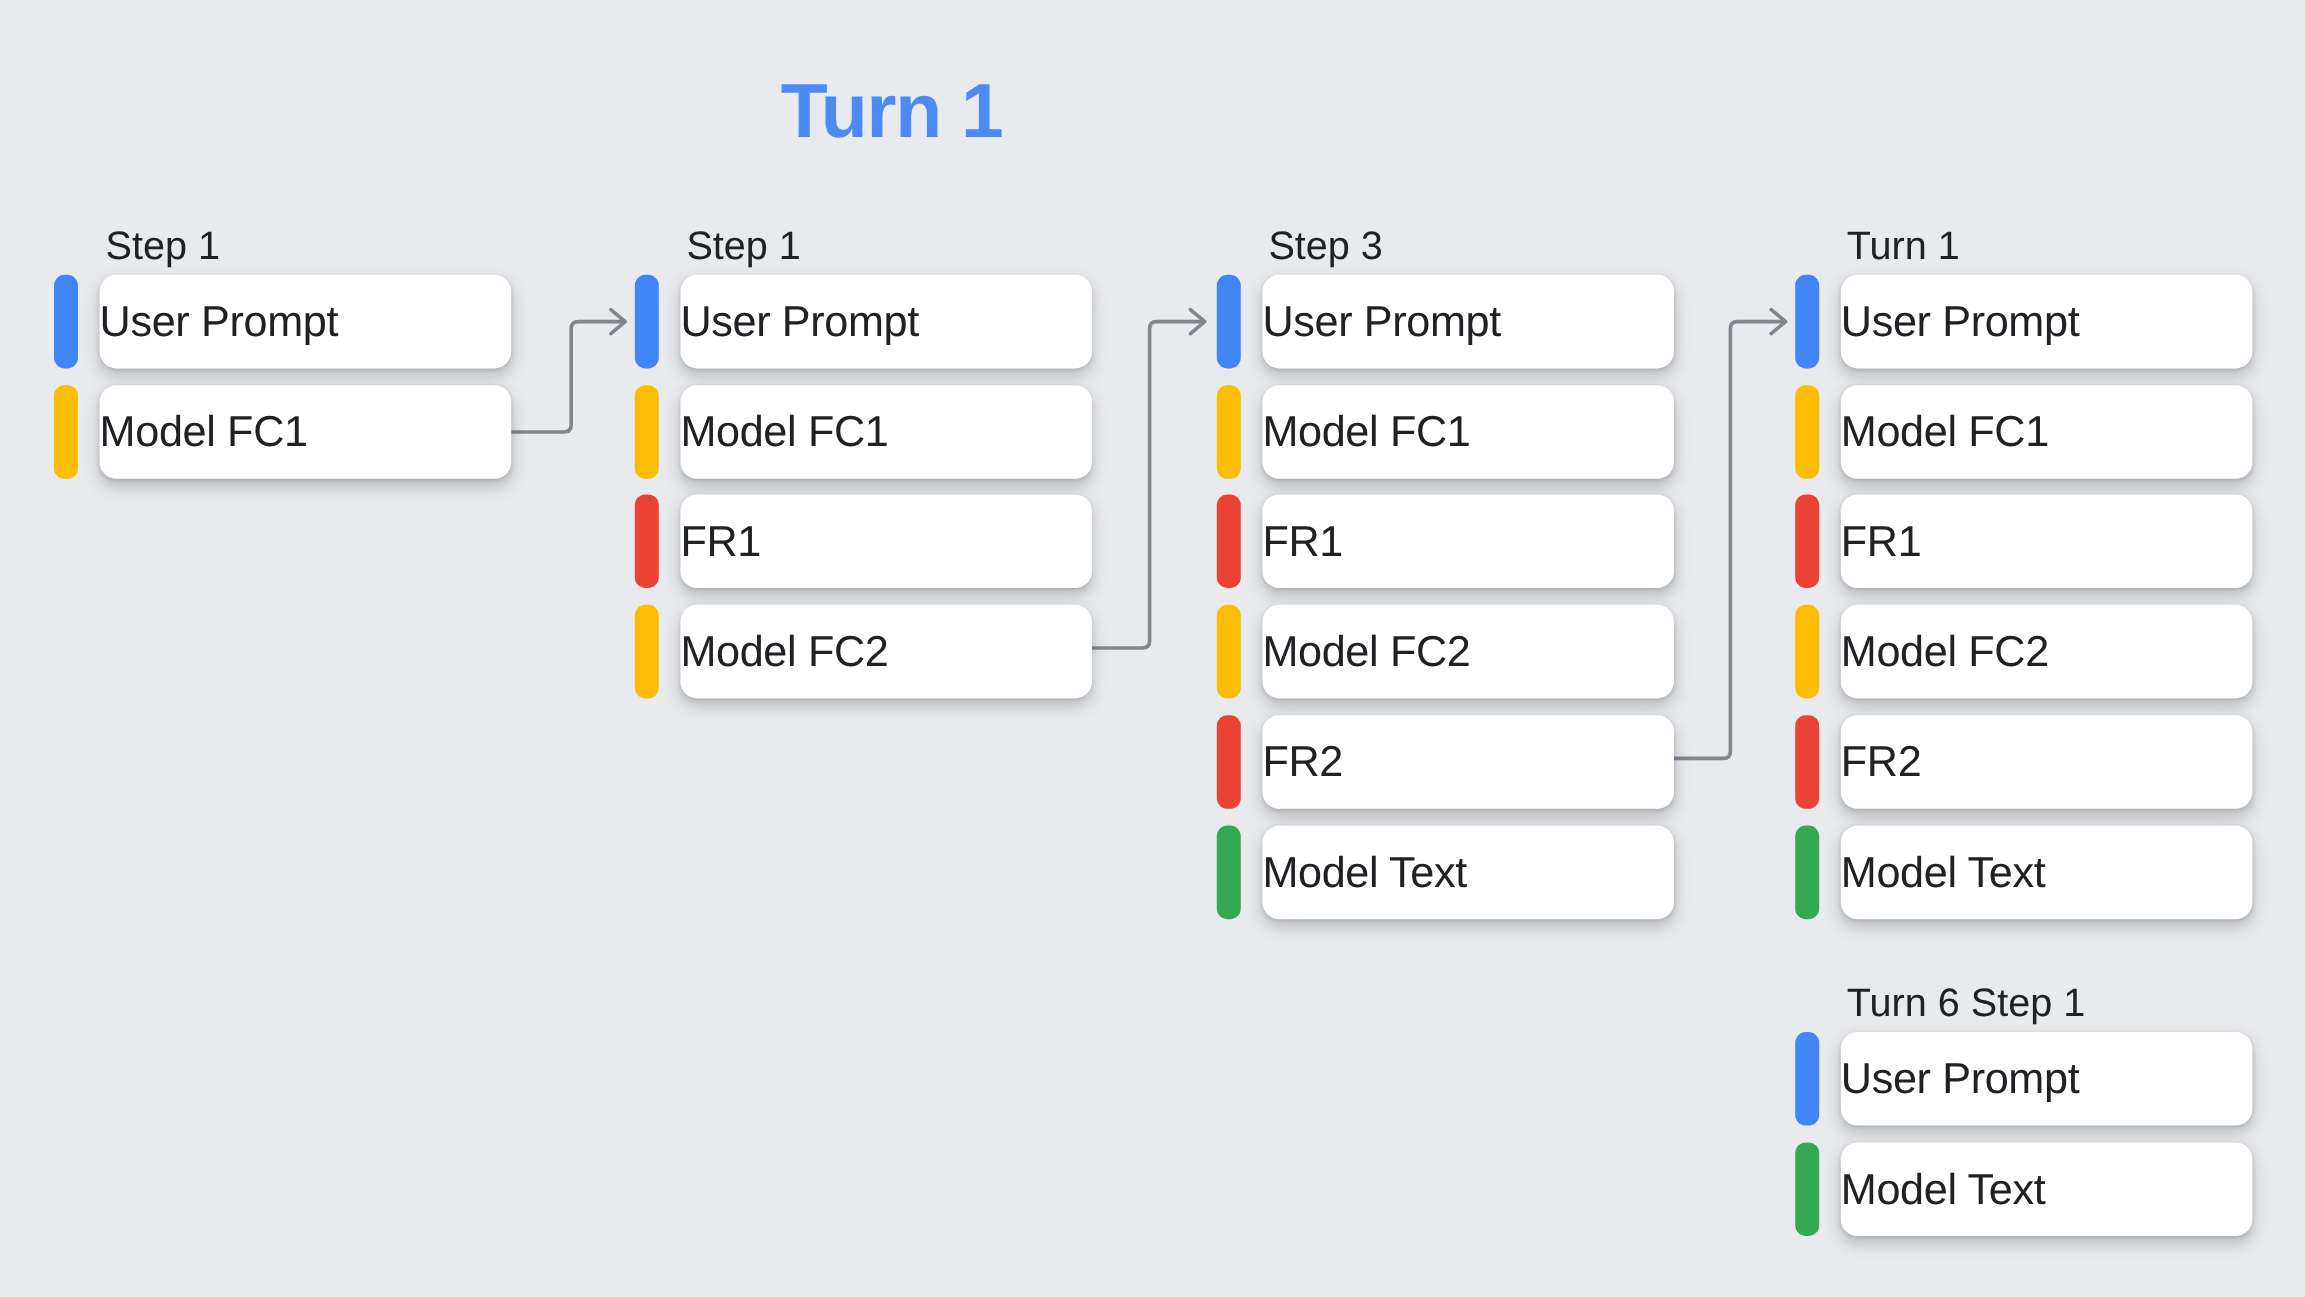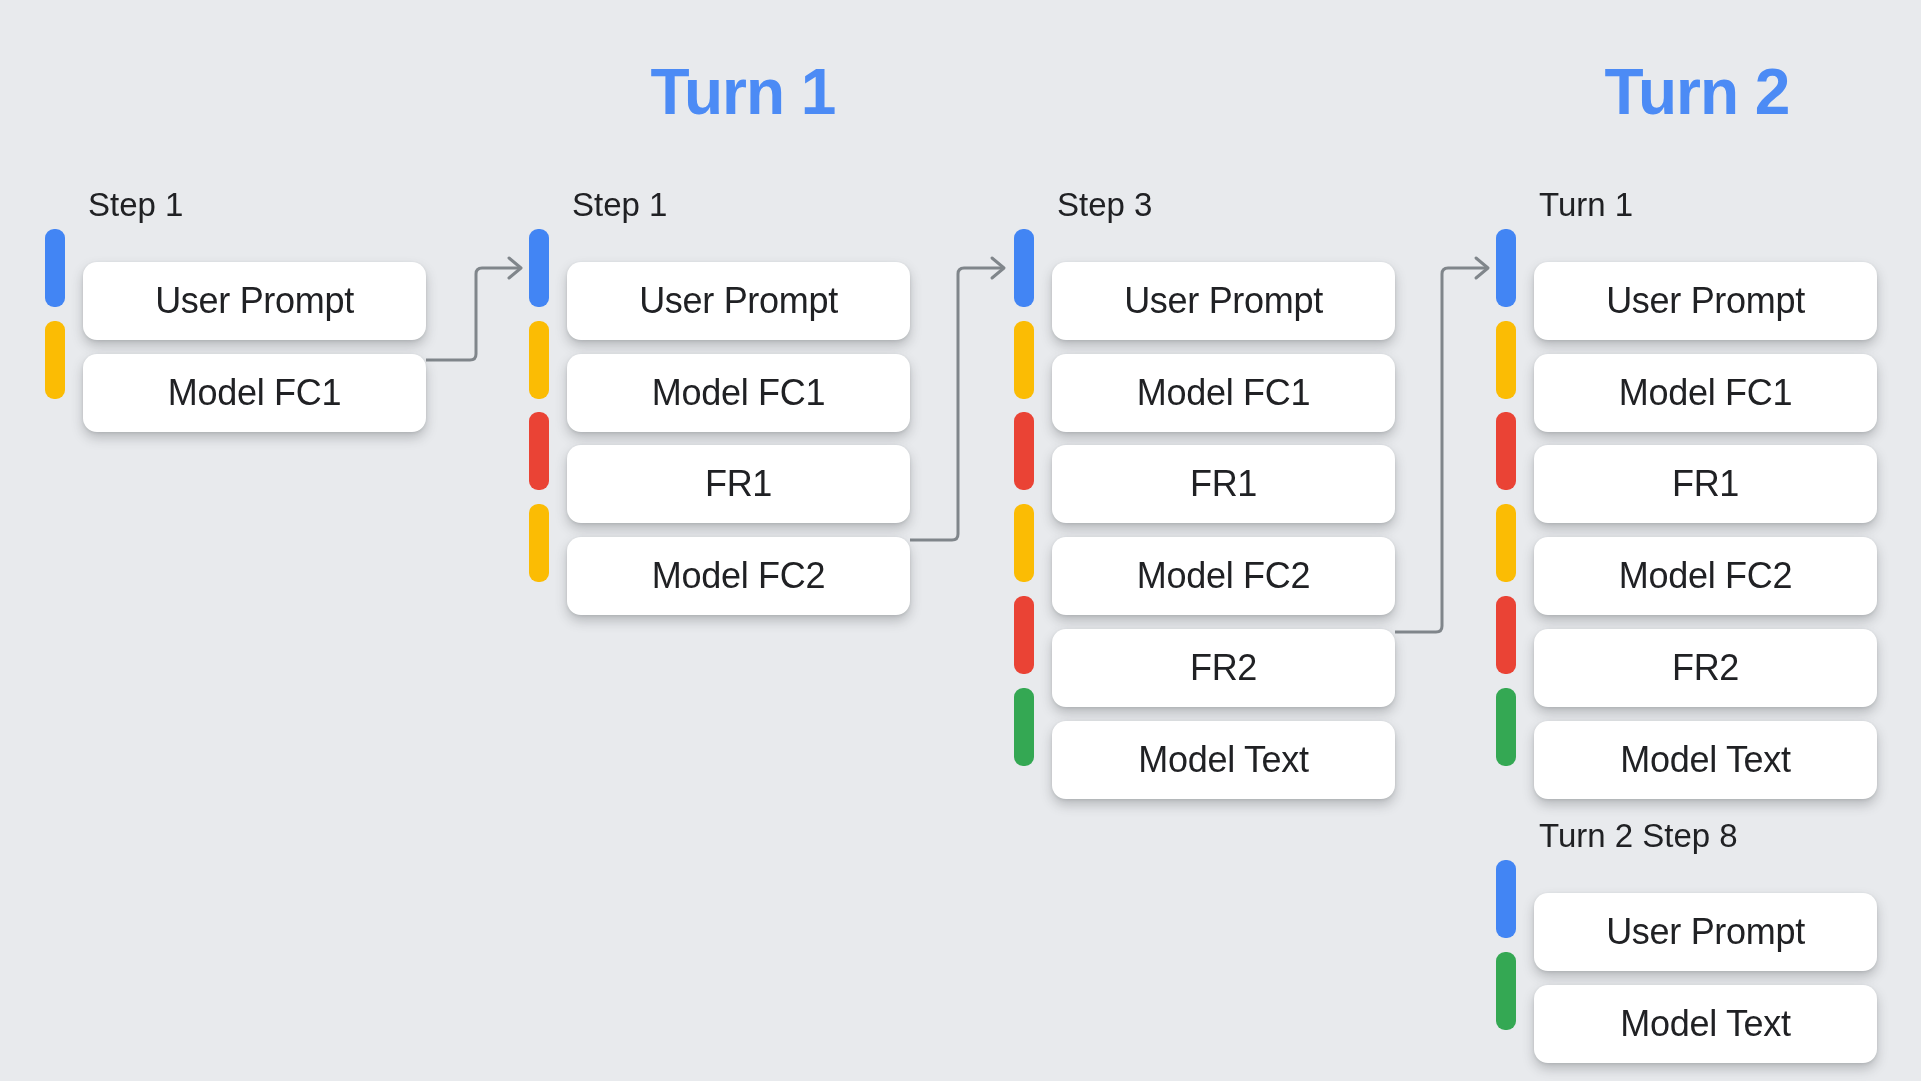--- a/index.html
+++ b/index.html
@@ -42,43 +42,41 @@
     top: 0;
   }
   .card {
     position: absolute;
     top: 0;
     background: var(--card, #FFFFFF);
     border-radius: 14px;
     box-shadow: 0 6px 12px rgba(60, 64, 67, 0.28), 0 1px 3px rgba(60, 64, 67, 0.12);
     display: flex;
     align-items: center;
-    justify-content: center;
-    margin-top: 33px;
+    justify-content: flex-start;
   }
   .card-text {
     font-size: 36px;
     font-weight: 400;
     color: var(--text, #202124);
     white-space: nowrap;
     letter-spacing: -0.3px;
   }
   #arrows {
     position: absolute;
     left: 0; top: 0;
     width: 1921px; height: 1081px;
     pointer-events: none;
   }
 </style>
 </head>
 <body>
 
 <div id="stage">
   <div class="big-title" style="left: 743px; top: 60px;">Turn 1</div>
-  <div class="big-title" style="left: 1697px; top: 60px;">Turn 2</div>
   <svg id="arrows" xmlns="http://www.w3.org/2000/svg">
       <path d="M 426 360 L 470 360 Q 476 360 476 354 L 476 274 Q 476 268 482 268 L 521 268" fill="none" stroke="#80868B" stroke-width="3"></path>
       <path d="M 509 258 L 521 268 L 509 278" fill="none" stroke="#80868B" stroke-width="3" stroke-linecap="round" stroke-linejoin="round"></path>
       <path d="M 910 540 L 952 540 Q 958 540 958 534 L 958 274 Q 958 268 964 268 L 1004 268" fill="none" stroke="#80868B" stroke-width="3"></path>
       <path d="M 992 258 L 1004 268 L 992 278" fill="none" stroke="#80868B" stroke-width="3" stroke-linecap="round" stroke-linejoin="round"></path>
       <path d="M 1395 632 L 1436 632 Q 1442 632 1442 626 L 1442 274 Q 1442 268 1448 268 L 1488 268" fill="none" stroke="#80868B" stroke-width="3"></path>
       <path d="M 1476 258 L 1488 268 L 1476 278" fill="none" stroke="#80868B" stroke-width="3" stroke-linecap="round" stroke-linejoin="round"></path>
     </svg>
   <div id="columns">
       <div class="column" style="left: 45px; top: 229px;">
@@ -203,21 +201,21 @@
   </div>
           <div class="card-row" style="left: 0px; top: 458.5px;">
     <span class="bar" style="height: 78px; background: rgb(52, 168, 83);"></span>
     <div class="card" style="left: 38px; width: 343px; height: 78px;">
       <span class="card-text">Model Text</span>
     </div>
   </div>
         </div>
   </div>
       <div class="column" style="left: 1496px; top: 860px;">
-    <div class="col-label" style="left: 43px; top: -41px;">Turn 2 Step 8</div>
+    <div class="col-label" style="left: 43px; top: -41px;">Turn 6 Step 1</div>
     <div class="cards">
           <div class="card-row" style="left: 0px; top: 0px;">
     <span class="bar" style="height: 78px; background: rgb(66, 133, 244);"></span>
     <div class="card" style="left: 38px; width: 343px; height: 78px;">
       <span class="card-text">User Prompt</span>
     </div>
   </div>
           <div class="card-row" style="left: 0px; top: 91.7px;">
     <span class="bar" style="height: 78px; background: rgb(52, 168, 83);"></span>
     <div class="card" style="left: 38px; width: 343px; height: 78px;">

